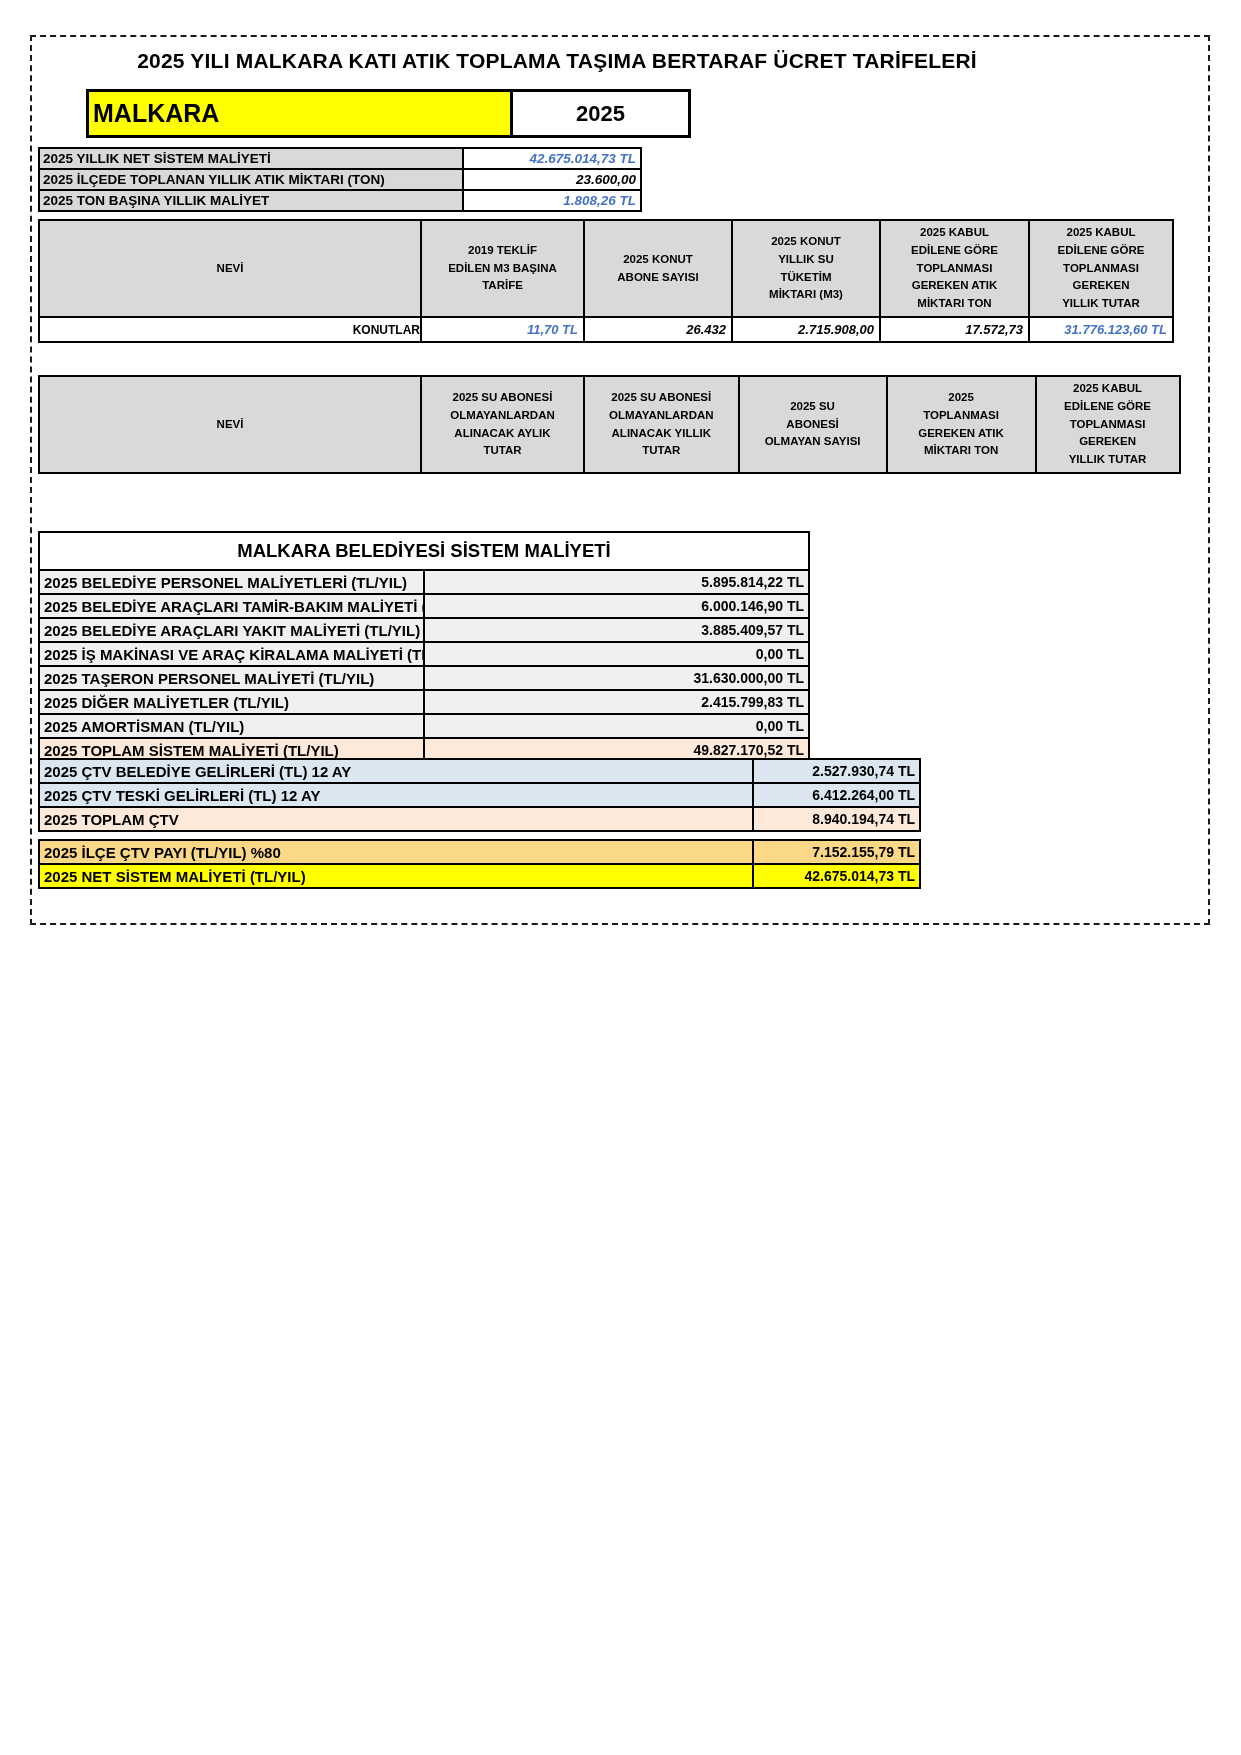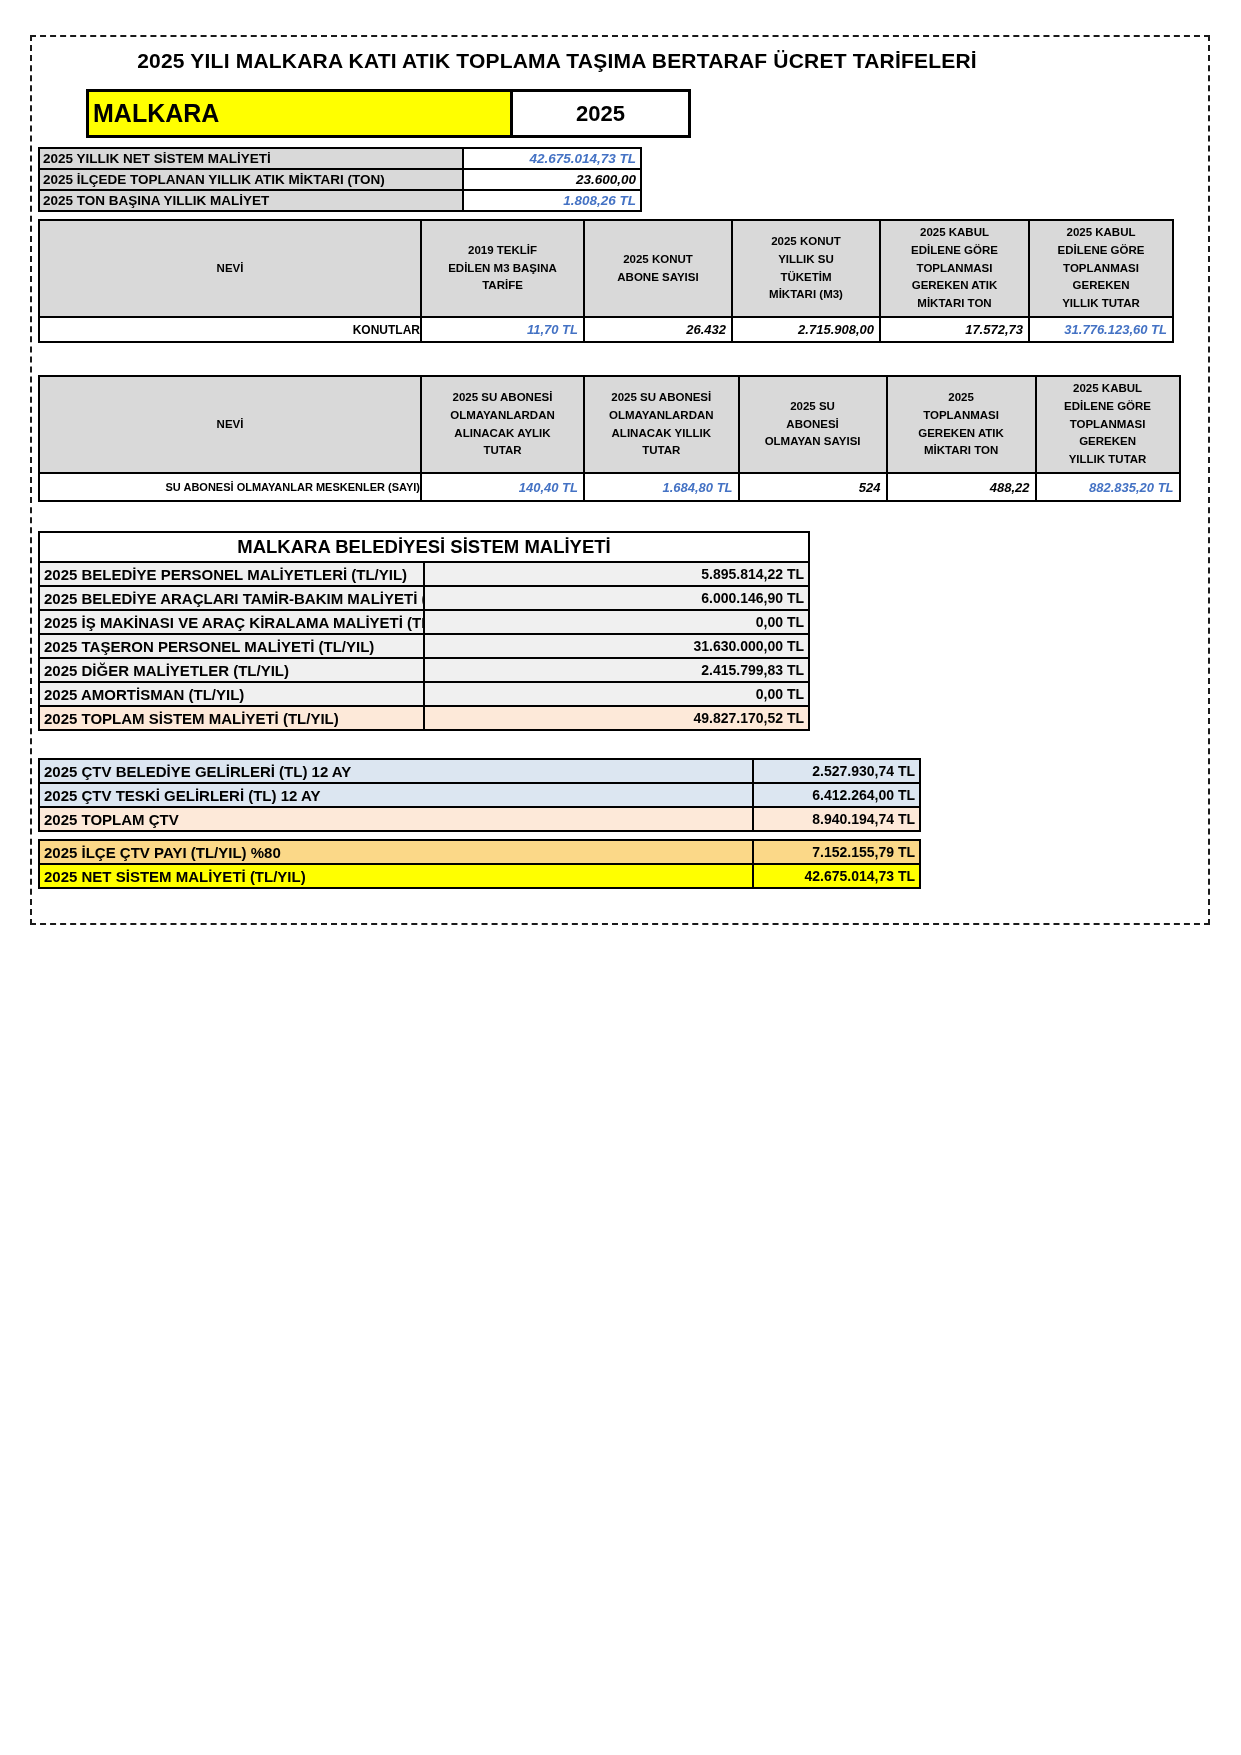--- a/index.html
+++ b/index.html
@@ -53,21 +53,21 @@
 
   
   .sys { left:6px; width:772px; }
   .sys1 { top:494px; }
   .sys2 { top:721px; }
   .sys3 { top:802px; }
   .sys td { height:24px; }
   .sys .lab { width:714px; font-size:15px; font-weight:bold; padding-left:4px; white-space:nowrap; }
   .sys .val { width:167px; font-size:14px; font-weight:bold; text-align:right; padding-right:4px; white-space:nowrap; }
   .sys-title td {
-    height:30px; font-size:18.5px; font-weight:bold; text-align:center; background:#fff;
+    height:38px; font-size:18.5px; font-weight:bold; text-align:center; background:#fff;
   }
   .bg-gray  { background:var(--row_gray,#f0f0f0); }
   .bg-cream { background:var(--cream,#fde9d9);padding-left:8px; }
   .bg-blue  { background:var(--light_blue,#dce6f1); }
   .bg-gold  { background:var(--gold,#fbd888); }
   .bg-yellow{ background:var(--yellow,#ffff00); }
 </style>
 </head>
 <body>
 
@@ -141,45 +141,41 @@
     </colgroup>
     <tbody>
         <tr>
       <th>NEVİ</th>
       <th>2025 SU ABONESİ OLMAYANLARDAN ALINACAK AYLIK TUTAR</th>
       <th>2025 SU ABONESİ OLMAYANLARDAN ALINACAK YILLIK TUTAR</th>
       <th>2025 SU ABONESİ OLMAYAN SAYISI</th>
       <th>2025 TOPLANMASI GEREKEN ATIK MİKTARI TON</th>
       <th>2025 KABUL EDİLENE GÖRE TOPLANMASI GEREKEN YILLIK TUTAR</th>
     </tr>
-    <tr>
-      <td class="name">SU ABONESİ OLMAYANLAR MESKENLER (SAYI)</td>
-      <td class="num v-blue">140,40 TL</td>
-      <td class="num v-blue">1.684,80 TL</td>
-      <td class="num">524</td>
-      <td class="num">488,22</td>
-      <td class="num v-blue">882.835,20 TL</td>
-    </tr>
   </tbody>
     </table>
 
   <table class="abs sys sys1">
     <tbody>
         <tr class="sys-title">
       <td colspan="2">MALKARA BELEDİYESİ SİSTEM MALİYETİ</td>
     </tr>
     <tr>
       <td class="lab bg-gray">2025 BELEDİYE PERSONEL MALİYETLERİ (TL/YIL)</td>
       <td class="val bg-gray">5.895.814,22 TL</td>
     </tr>
     <tr>
       <td class="lab bg-gray">2025 BELEDİYE ARAÇLARI TAMİR-BAKIM MALİYETİ (TL/YIL)</td>
       <td class="val bg-gray">6.000.146,90 TL</td>
     </tr>
     <tr>
+      <td class="lab bg-gray">2025 BELEDİYE ARAÇLARI YAKIT MALİYETİ  (TL/YIL)</td>
+      <td class="val bg-gray">3.885.409,57 TL</td>
+    </tr>
+    <tr>
       <td class="lab bg-gray">2025 İŞ MAKİNASI VE ARAÇ KİRALAMA MALİYETİ  (TL/YIL)</td>
       <td class="val bg-gray">0,00 TL</td>
     </tr>
     <tr>
       <td class="lab bg-gray">2025 TAŞERON PERSONEL MALİYETİ (TL/YIL)</td>
       <td class="val bg-gray">31.630.000,00 TL</td>
     </tr>
     <tr>
       <td class="lab bg-gray">2025 DİĞER MALİYETLER (TL/YIL)</td>
       <td class="val bg-gray">2.415.799,83 TL</td>

